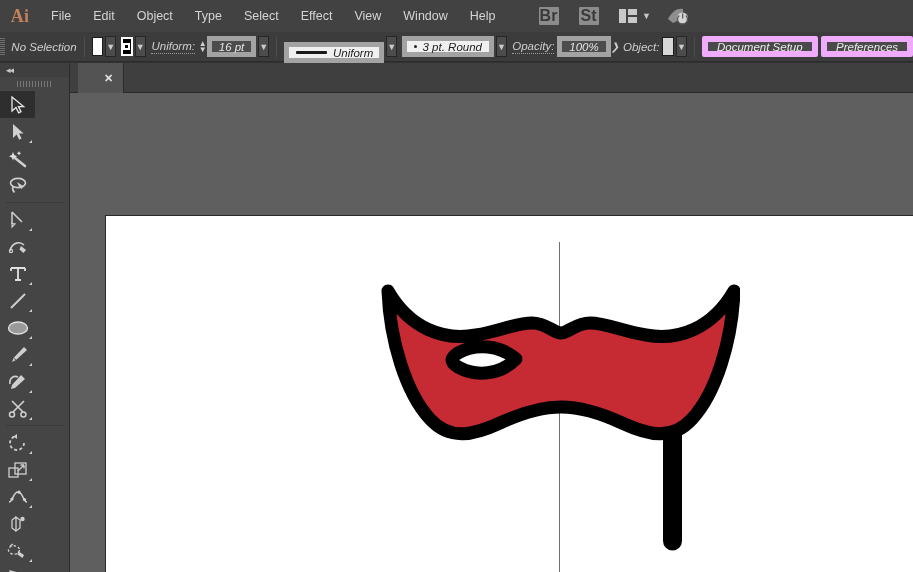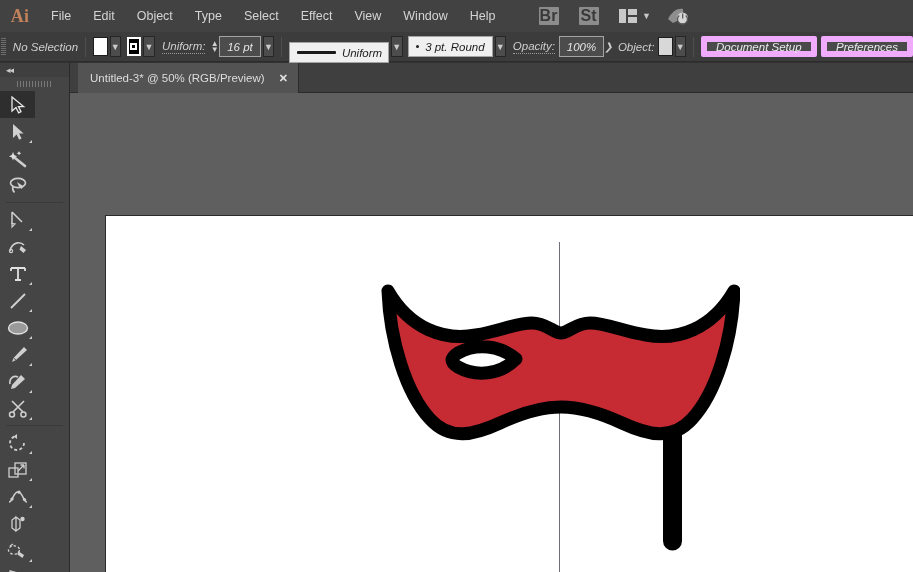--- a/index.html
+++ b/index.html
@@ -73,21 +73,21 @@
   .dd {
     width: 17px; height: 21px; background: #4c4c4c; border:1px solid #262626;
     display:flex; align-items:center; justify-content:center;
     color:#ccc; font-size: 9px; margin-left: 2px;
   }
   .spinner {
     width: 14px; height: 21px; display:flex; flex-direction:column;
     align-items:center; justify-content:center; color:#d0d0d0; line-height:6px; font-size:8px;
   }
   .field {
-    height: 21px; background: #4c4c4c; border: 1px solid #a3a3a3;
+    height: 21px; background: #4c4c4c; border: 5px solid #a3a3a3;
     color: #e4e4e4; font-size: 11.5px;
     display:flex; align-items:center; padding: 0 7px; white-space: nowrap;
   }
   .field.light { background: #f0f0f0; color:#1c1c1c; }
   .arrow-r { width:14px;height:21px;display:flex;align-items:center;justify-content:center;color:#ccc;font-size:10px;}
   .btn {
     height: 21px; background: #4a4a4a; border: 6px solid #f0abfc; border-radius: 2px;
     color: #eaeaea; font-size: 11.5px;
     display:flex; align-items:center; padding: 0 9px; white-space: nowrap;
   }
@@ -254,21 +254,20 @@
 
     <div class="sep"></div>
 
     <div class="btn">Document Setup</div>
     <div style="width:7px"></div>
     <div class="btn">Preferences</div>
   </div>
 
   <div class="tabbar">
     <div class="doc-tab">
-      <span class="doc-tab-title">Untitled-3* @ 50% (RGB/Preview)</span>
       <span class="doc-tab-close">✕</span>
     </div>
   </div>
 
   <div class="toolbar">
 
     <div class="tb-head">
       <span>◂◂</span>
     </div>
     <div class="tb-grip">

